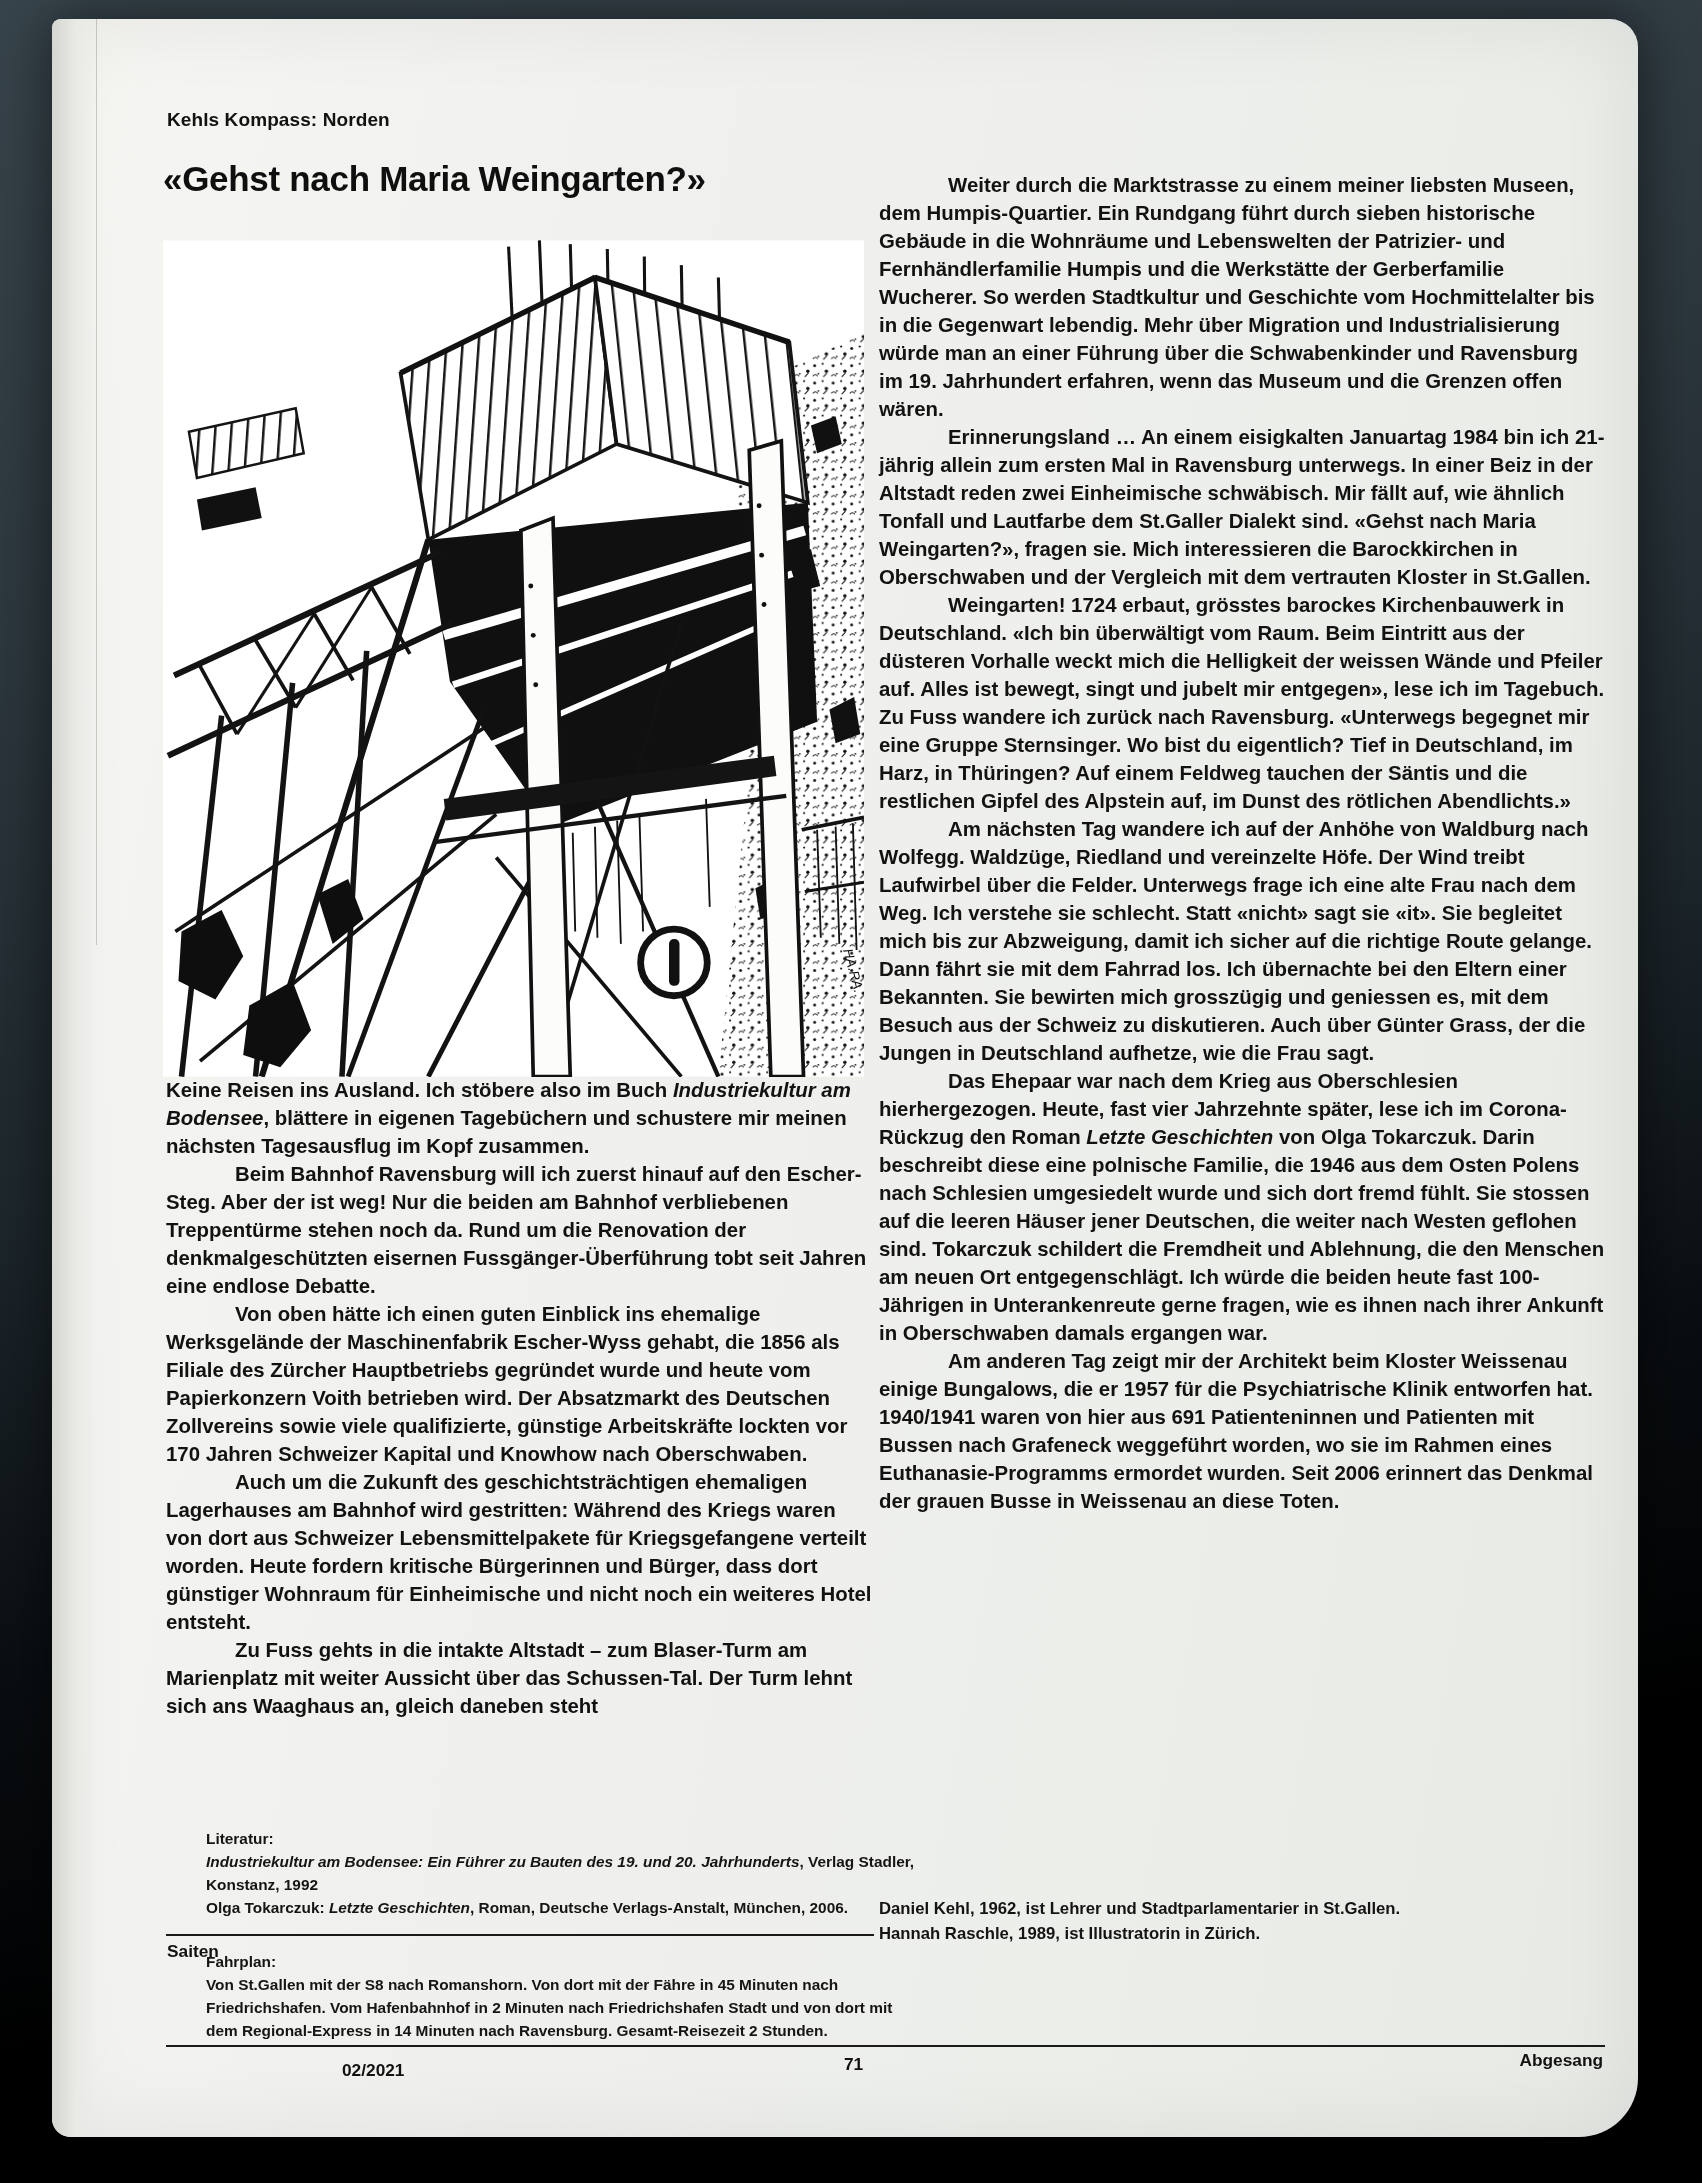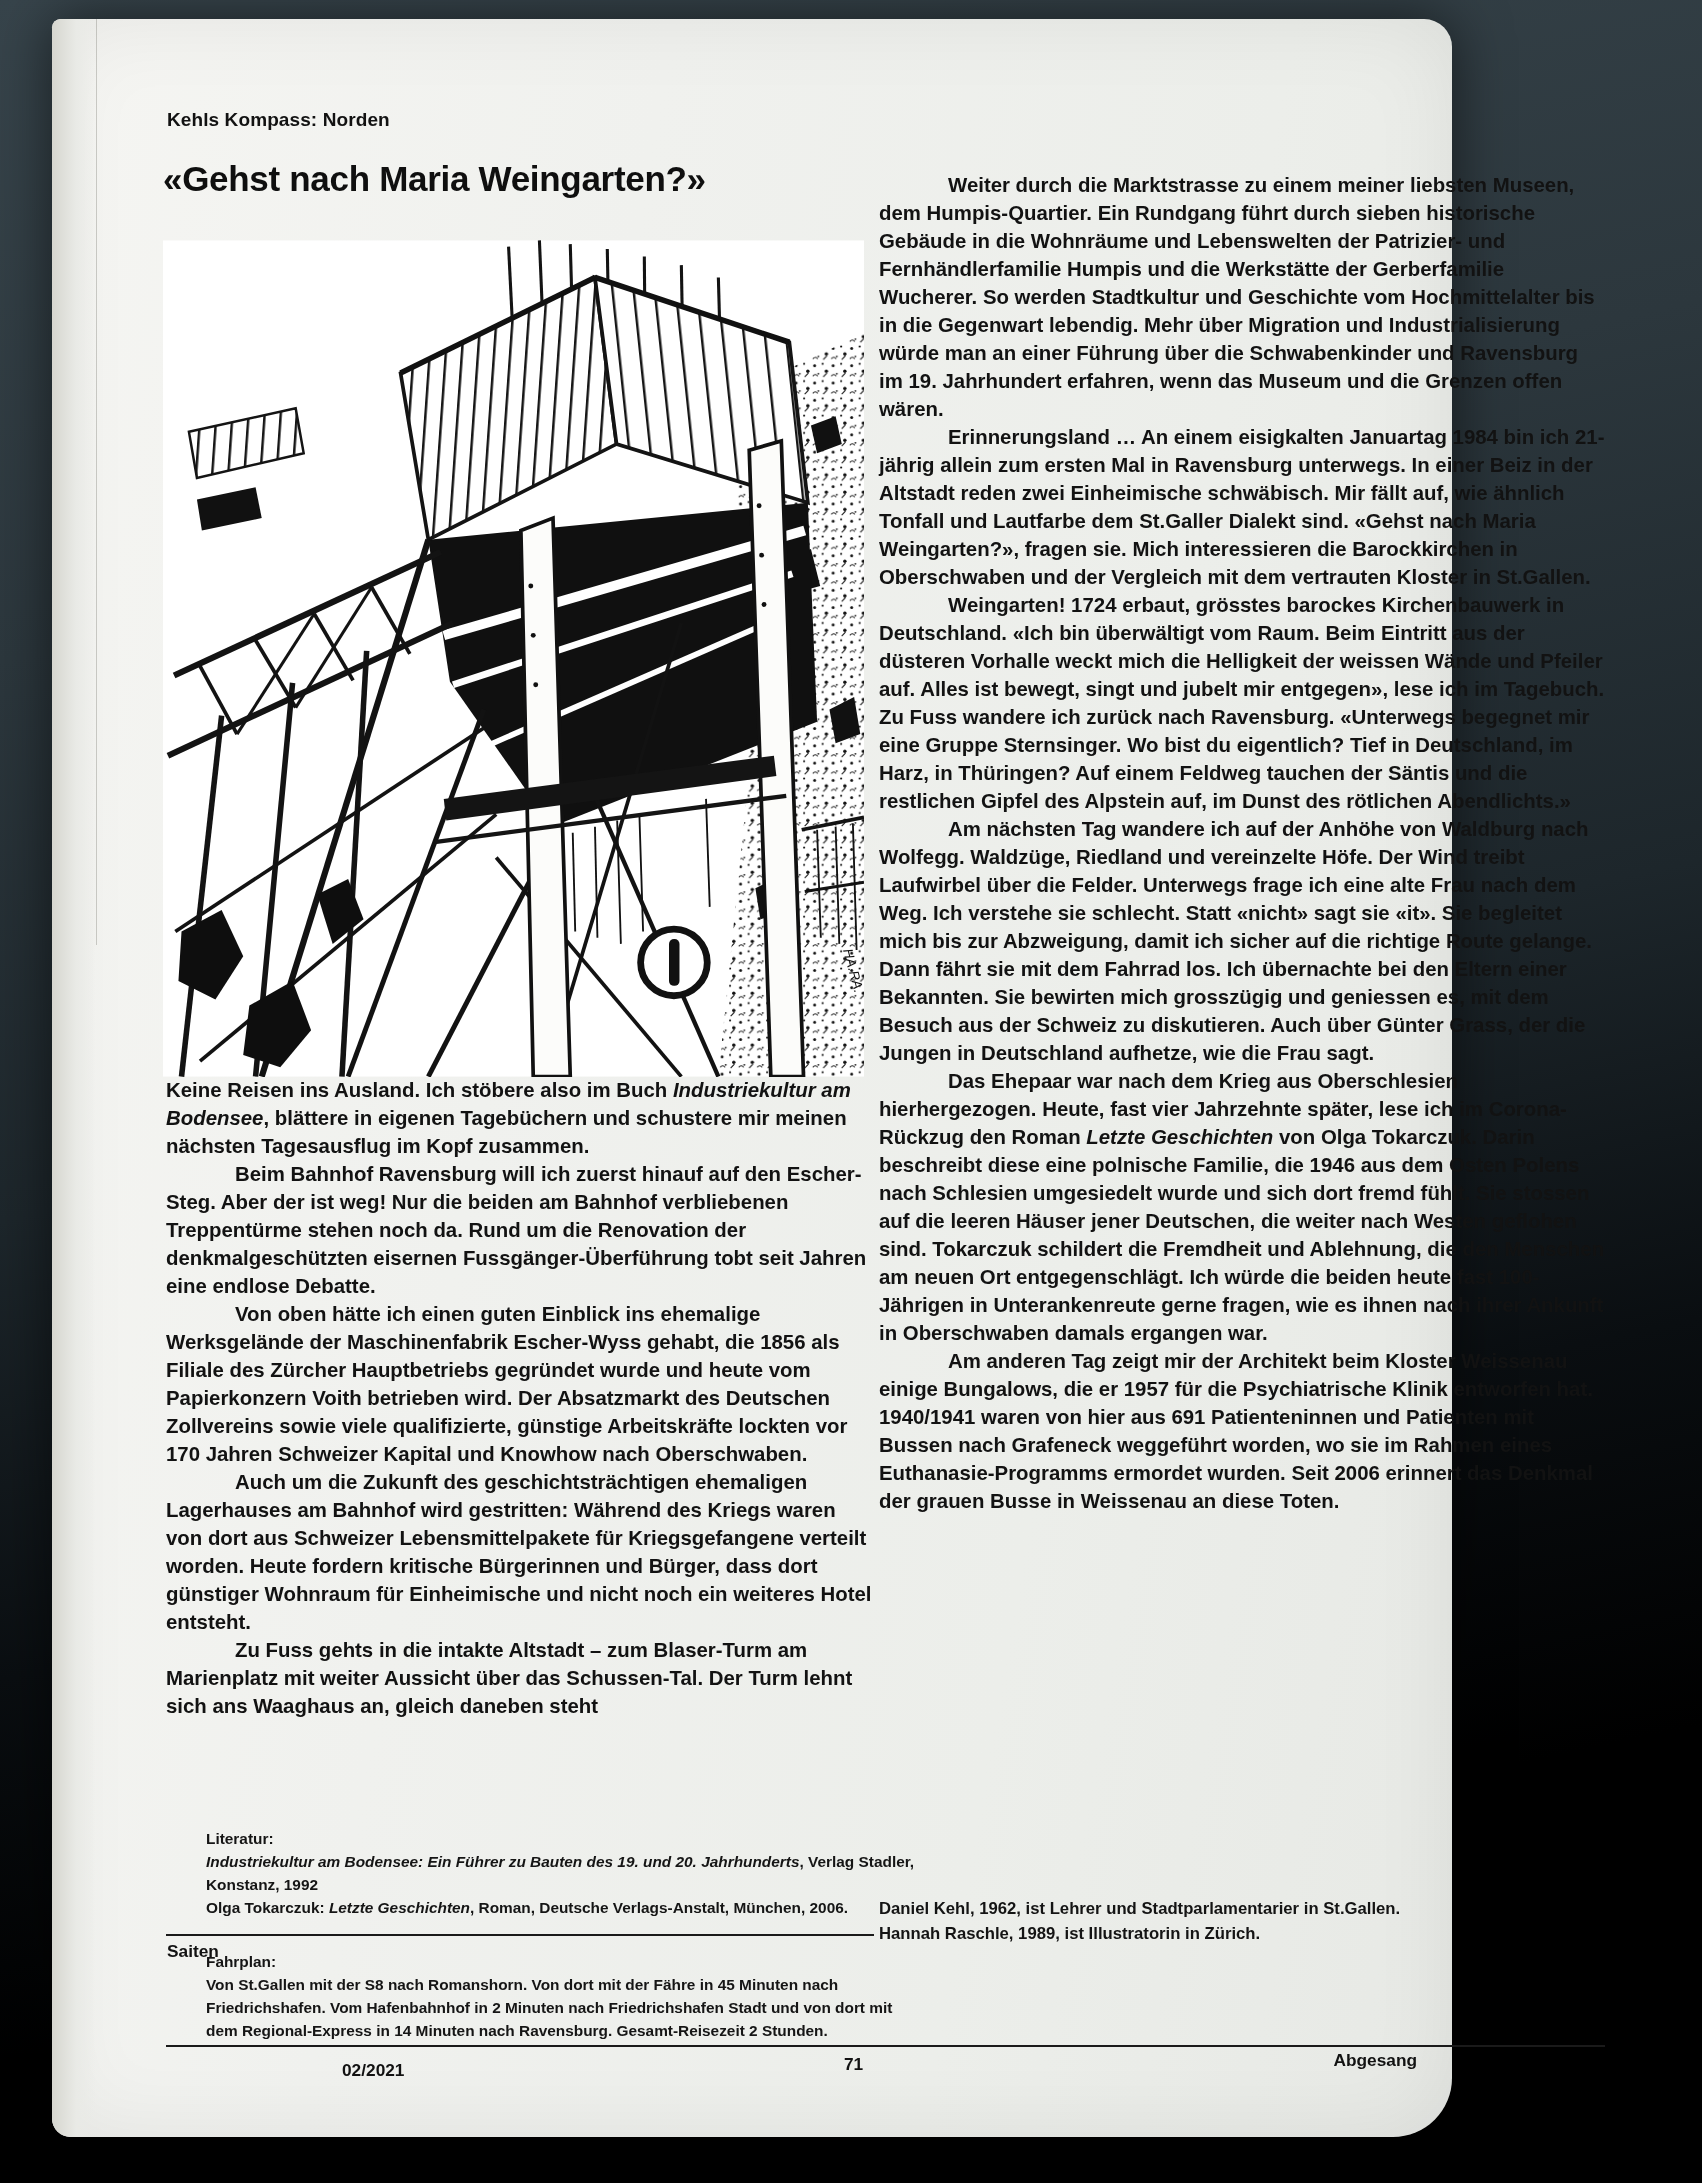--- a/index.html
+++ b/index.html
@@ -4,21 +4,21 @@
 <style>
   html,body{margin:0;padding:0;}
   body{
     width:1703px;height:2183px;
     background:linear-gradient(168deg,#37444b 0%,#2c373d 26%,#1d262b 48%,#0a0e11 66%,#000 82%);
     font-family:"Liberation Sans",sans-serif;
     overflow:hidden;position:relative;
   }
   .canvas{position:absolute;inset:0;}
   .page{
-    position:absolute;left:52px;top:18.5px;width:1400px;height:2118px;
+    position:absolute;left:52px;top:18.5px;width:1586px;height:2118px;
     background:linear-gradient(100deg,#f5f5f2 0%,#f0f1ee 35%,#eceeea 70%,#e7e9e5 100%);
     border-radius:8.6px 28px 59px 18.5px;
     box-shadow:0 0 56px rgba(0,0,0,.55), inset 0 0 86px rgba(0,0,0,.07);
   }
   .spine{
     position:absolute;left:0;top:0;bottom:0;width:44px;
     background:linear-gradient(90deg,#d6d6cf 0%,#e9eae6 55%,rgba(240,241,238,0) 100%);
     border-radius:8.6px 0 0 18.5px;
   }
   .crease{position:absolute;left:44px;top:0;height:926px;width:1.2px;background:rgba(120,120,112,.35);}

